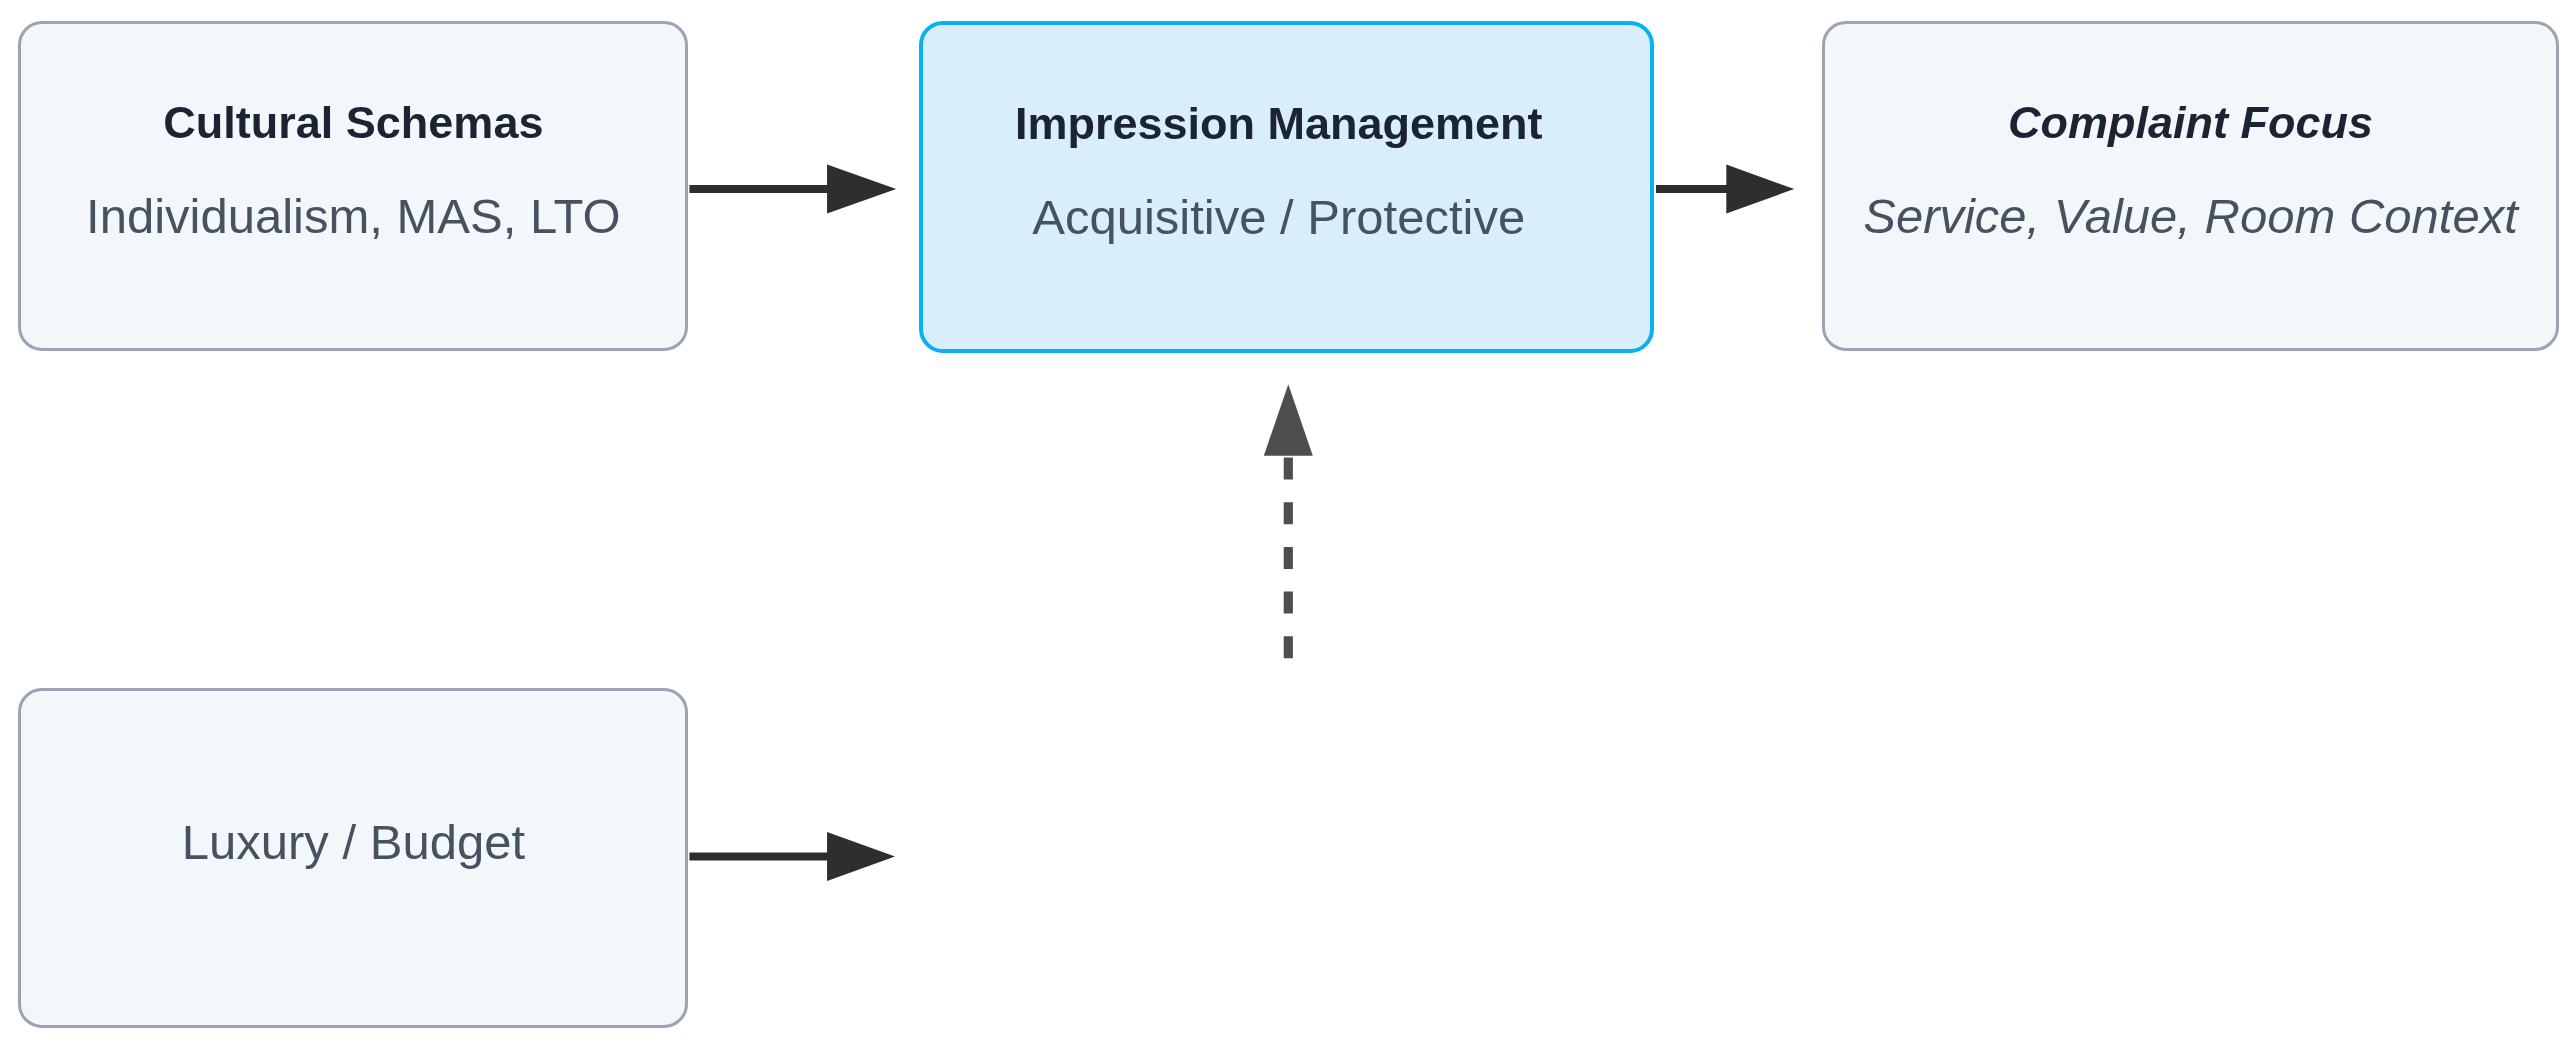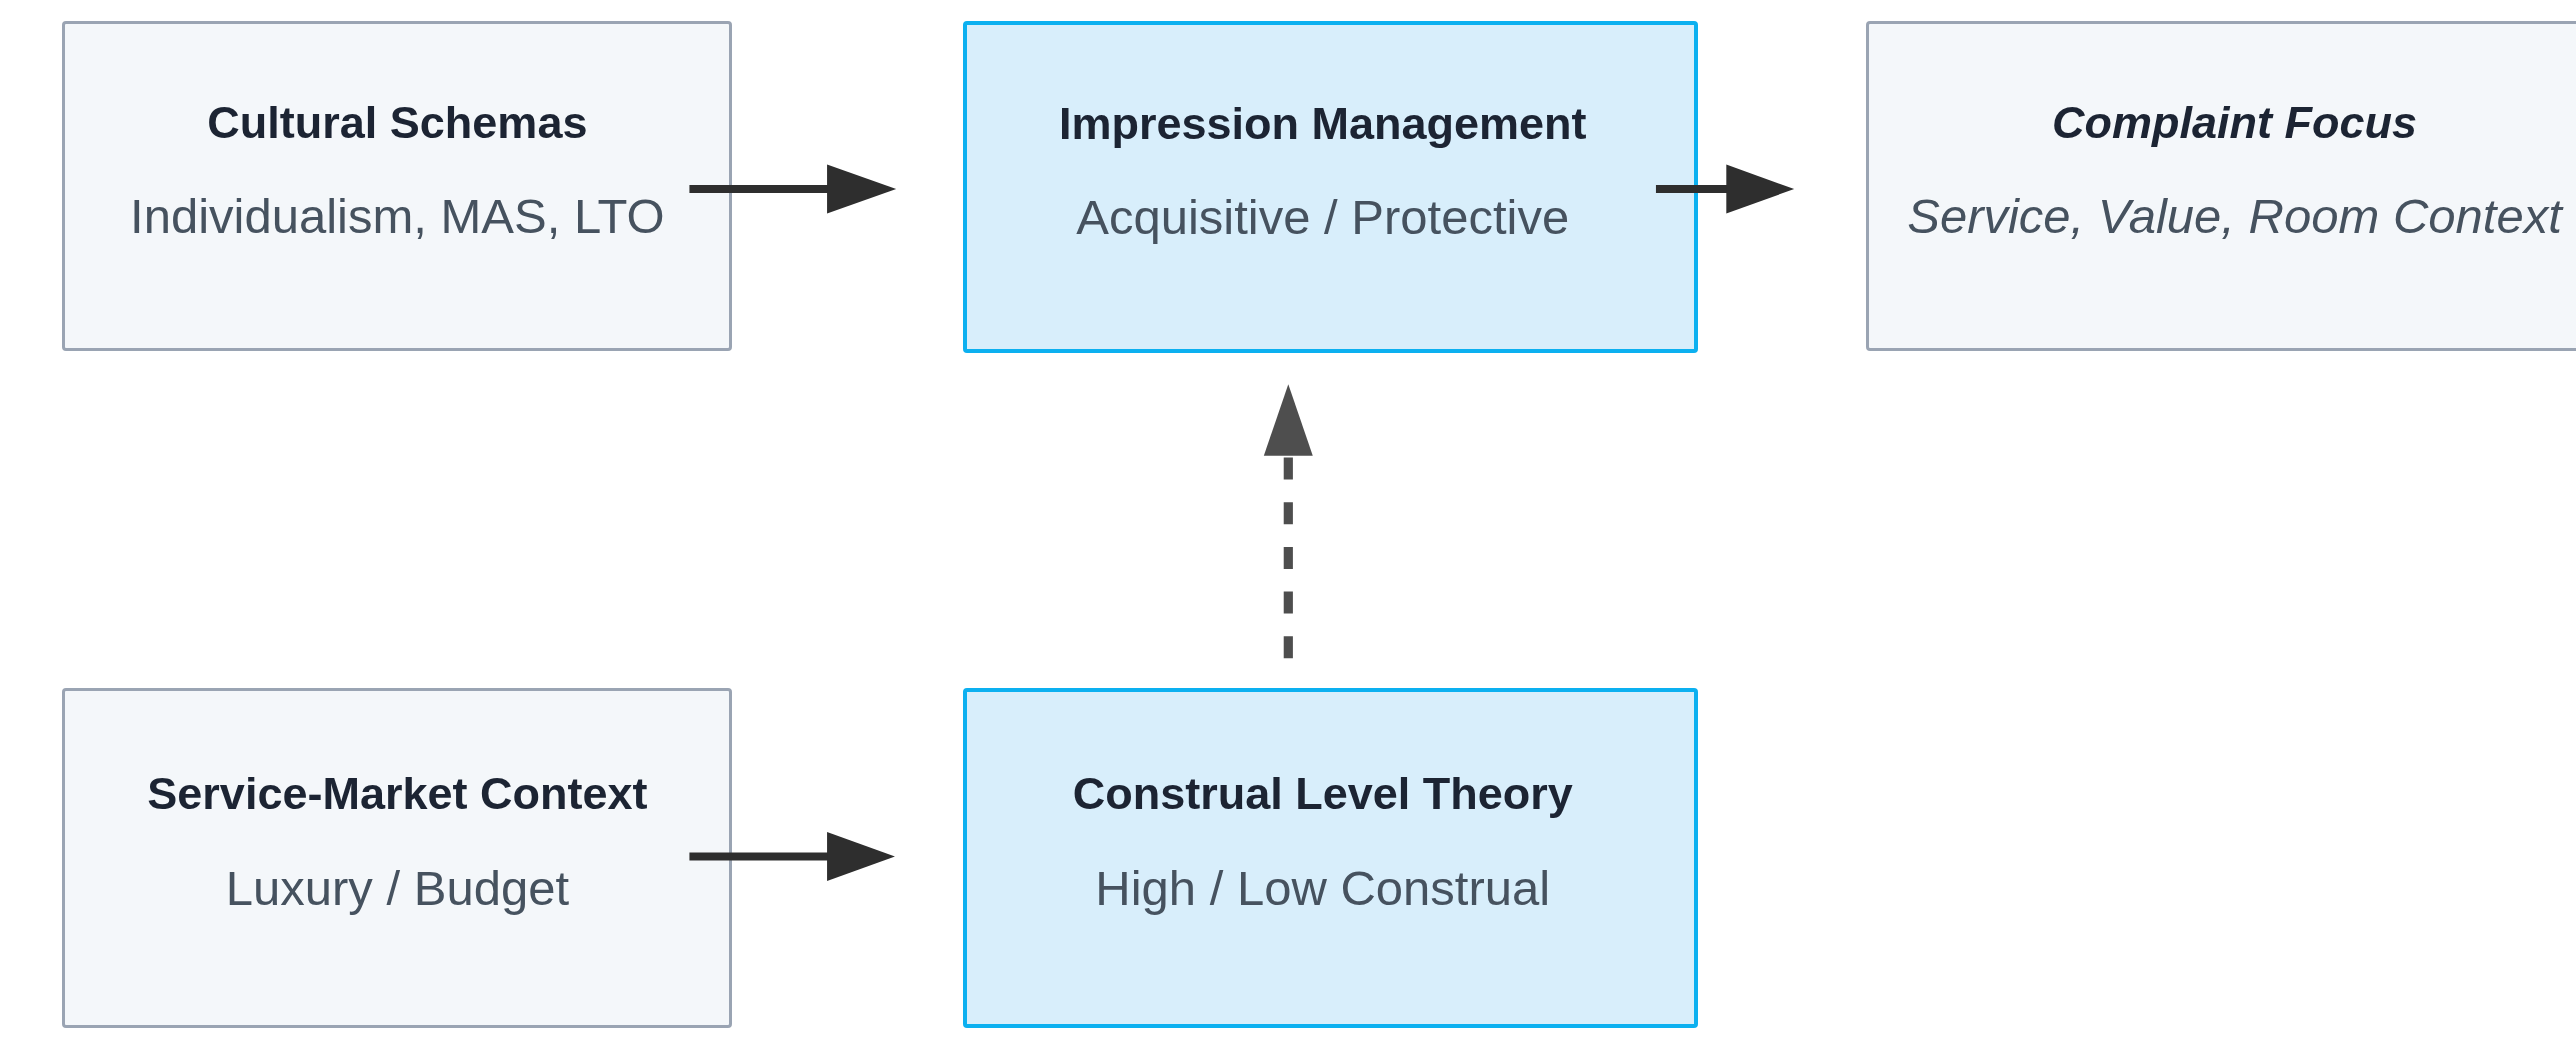--- a/index.html
+++ b/index.html
@@ -11,29 +11,28 @@
     position: relative;
     width: 2576px;
     height: 1043px;
     background: #ffffff;
     font-family: "Liberation Sans", sans-serif;
     overflow: hidden;
   }
   .node {
     position: absolute;
     box-sizing: border-box;
-    border-radius: 4px;
+    border-radius: 24px;
     display: flex;
     flex-direction: column;
     align-items: center;
     justify-content: center;
     gap: 43px;
     padding: 12.2px 24.5px 43px 24.5px;
     text-align: center;
-    margin-left: 44px;
   }
   .node.default {
     background: #f4f7fa;
     border: 3.7px solid #9aa4b3;
   }
   .node.highlight {
     background: #d8eefb;
     border: 4.3px solid #0cb0f0;
     padding-left: 9px;
   }
@@ -96,28 +95,23 @@
     <div class="node-title">Impression Management</div>
     <div class="node-subtitle">Acquisitive / Protective</div>
   </div>
 
   <div class="node default" id="node-complaint-focus">
     <div class="node-title">Complaint Focus</div>
     <div class="node-subtitle">Service, Value, Room Context</div>
   </div>
 
   <div class="node default" id="node-service-market">
-    <div class="node-title">Service-Market Context</div>
     <div class="node-subtitle">Luxury / Budget</div>
   </div>
 
-  <div class="node highlight" id="node-construal-level">
-    <div class="node-title">Construal Level Theory</div>
-    <div class="node-subtitle">High / Low Construal</div>
-  </div>
 
   <svg class="edges" viewBox="0 0 4211 1705" xmlns="http://www.w3.org/2000/svg">
 
     <g>
       <line class="edge-line-solid" x1="1127" y1="309" x2="1360" y2="309"></line>
       <polygon class="edge-head-solid" points="1352,269 1352,349 1465,309"></polygon>
     </g>
 
     <g>
       <line class="edge-line-solid" x1="2707" y1="309" x2="2830" y2="309"></line>

